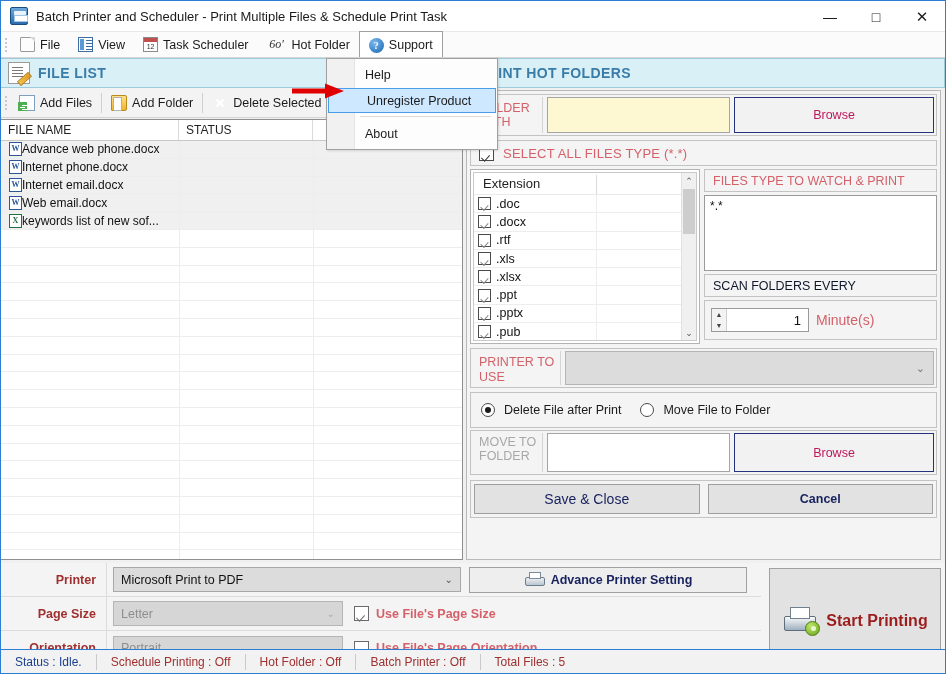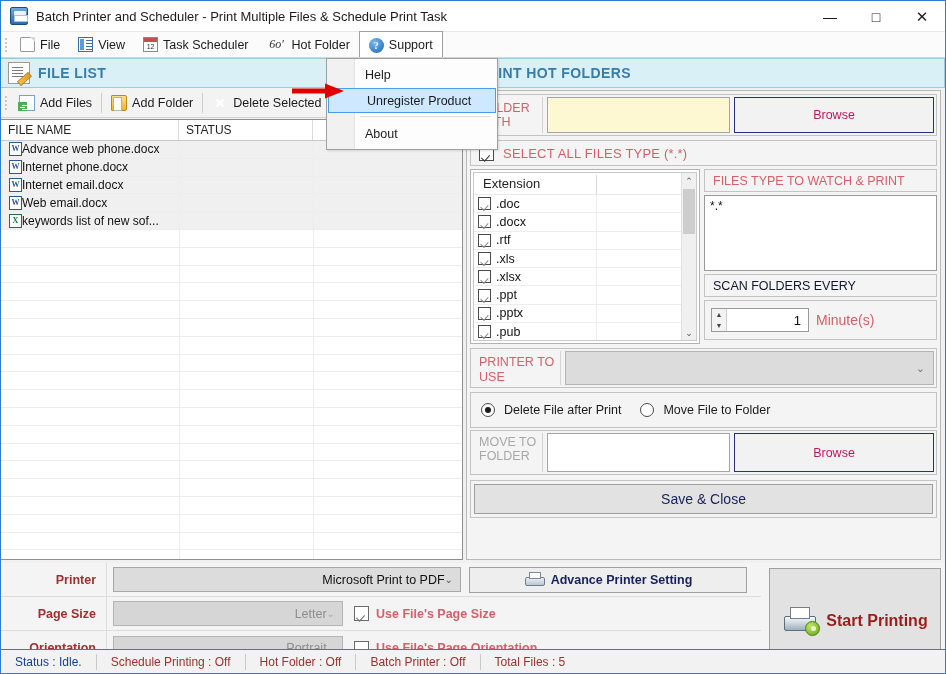--- a/index.html
+++ b/index.html
@@ -277,21 +277,21 @@
   .act-btn{flex:1;height:30px;background:#e2e2e2;border:1px solid #9f9f9f;display:flex;align-items:center;justify-content:center;color:#17215e;}
   .act-btn.save{font-size:14px;}
   .act-btn.cancel{font-size:12.5px;font-weight:bold;}
 
   
   .bottom { position:relative; height:118px; display:flex; background:#f4f4f4; }
   .bot-left { width:760px; position:relative; }
   .bot-row { display:flex; height:34px; align-items:center; border-bottom:1px solid #dcdcdc;}
   .bot-lbl{ width:105px; text-align:right; padding-right:10px; color:#a03030; font-weight:bold; font-size:12.5px; }
   .bot-lbl-sep{ width:1px;height:34px;background:#dcdcdc;}
-  .combo{ height:25px;border:1px solid #a8a8a8;background:#dcdcdc;display:flex;align-items:center;padding:0 7px;font-size:12.5px;color:#111;position:relative;text-align:right;}
+  .combo{ height:25px;border:1px solid #a8a8a8;background:#dcdcdc;display:flex;align-items:center;padding:0 7px;font-size:12.5px;color:#111;position:relative;}
   .combo .cv{flex:1;}
   .combo .ar{font-size:10px;color:#555;}
   .combo.active{background:#dcdcdc;}
   .combo.dis{background:#d6d6d6;color:#8e8e8e;border-color:#b5b5b5;}
   .combo.dis .ar{color:#adadad;}
   .chk-lbl{color:#d4616a;font-weight:bold;font-size:12.5px;margin-left:7px;}
   .btn-adv{
     height:26px;background:#eeeeee;border:1px solid #a0a0a0;
     display:flex;align-items:center;justify-content:center;gap:7px;
     color:#17215e;font-weight:bold;font-size:12.5px;
@@ -635,20 +635,21 @@
         </div>
 
         <div class="move-row">
           <div class="move-lbl">MOVE TO FOLDER</div>
           <div class="move-input"></div>
           <div class="btn-browse">Browse</div>
         </div>
 
         <div class="actions">
           <div class="act-btn save">Save &amp; Close</div>
+          <div class="act-btn cancel">Cancel</div>
         </div>
 
       </div>
     </div>
   </div>
 
   <div class="bottom">
     <div class="bot-left">
 
       <div class="bot-row">

